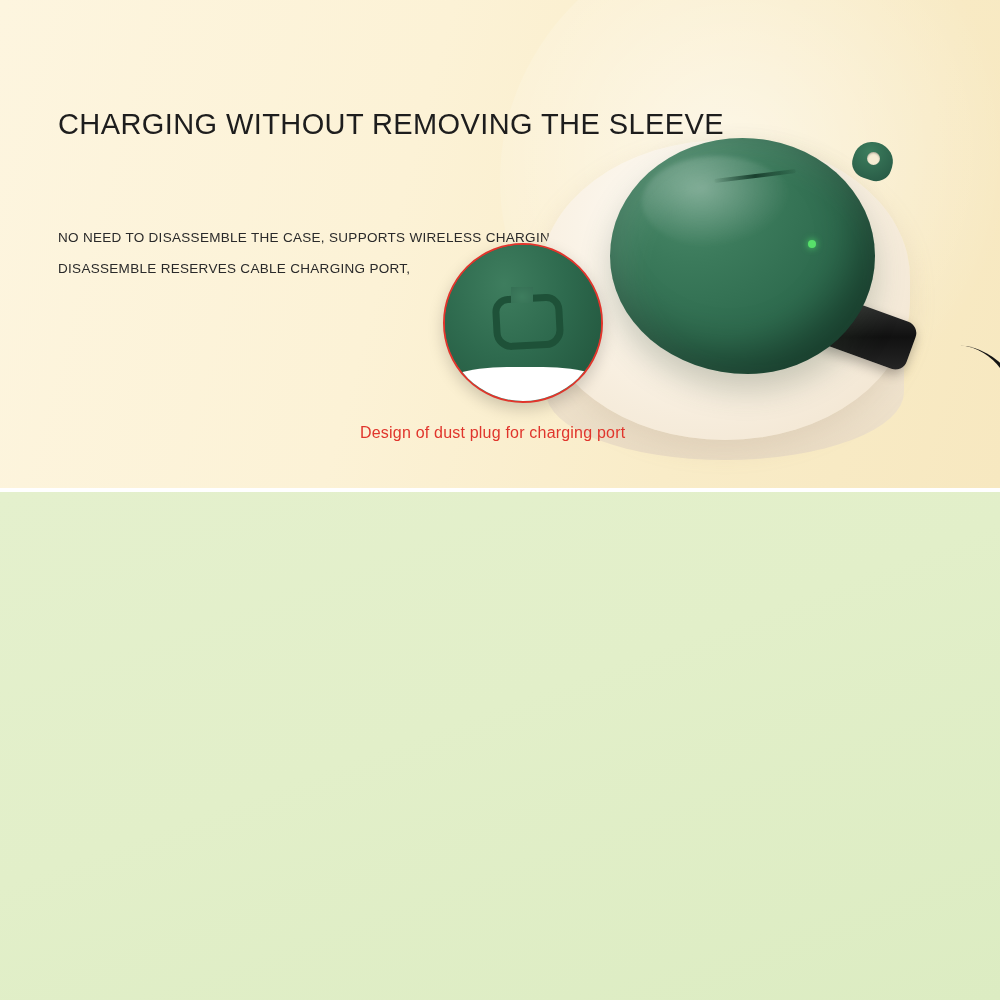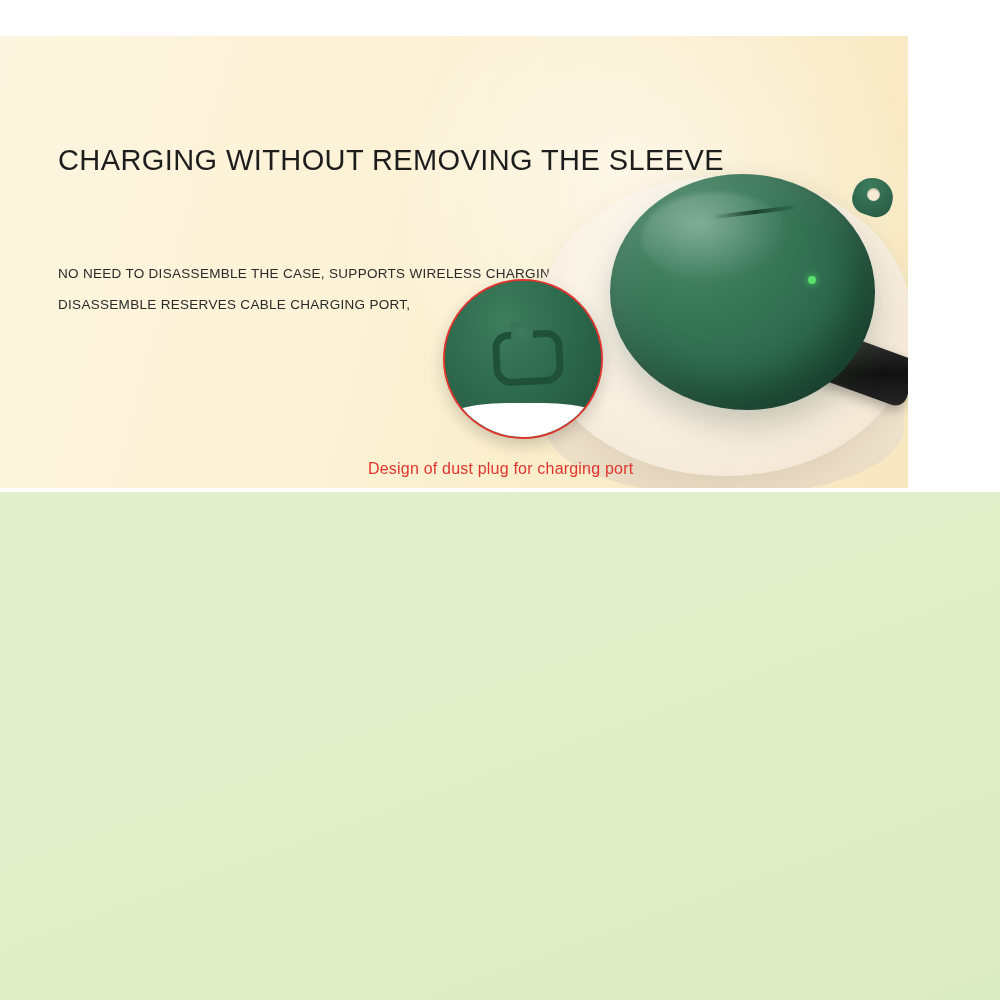--- a/index.html
+++ b/index.html
@@ -18,25 +18,24 @@
     width: 1000px;
     height: 1000px;
     background: #ffffff;
   }
 
   
   .panel-top {
     position: absolute;
     left: 0;
     top: 0;
-    width: 908px;
+    width: 1000px;
     height: 490px;
     background: linear-gradient(105deg, #fdf5df 0%, #fcf2d6 40%, #f9ecc8 70%, #f7e8c0 100%);
     overflow: hidden;
-    margin-top: 36px;
   }
   .panel-top .soft-glow {
     position: absolute;
     right: -60px;
     top: -80px;
     width: 560px;
     height: 520px;
     border-radius: 50%;
     background: radial-gradient(circle at 40% 45%, rgba(255,255,255,0.55), rgba(255,255,255,0) 65%);
   }
@@ -234,21 +233,21 @@
   .magnifier .plug-gap {
     position: absolute;
     left: 66px;
     top: 42px;
     width: 22px;
     height: 16px;
     background: radial-gradient(ellipse at 50% 60%, #3e7d5e 0%, #356f54 100%);
   }
   .caption-red {
     position: absolute;
-    left: 368px;
+    left: 360px;
     top: 424px;
     font-size: 16px;
     color: #e0352c;
     letter-spacing: 0.2px;
     white-space: nowrap;
   }
 
   .divider {
     position: absolute;
     left: 0;

